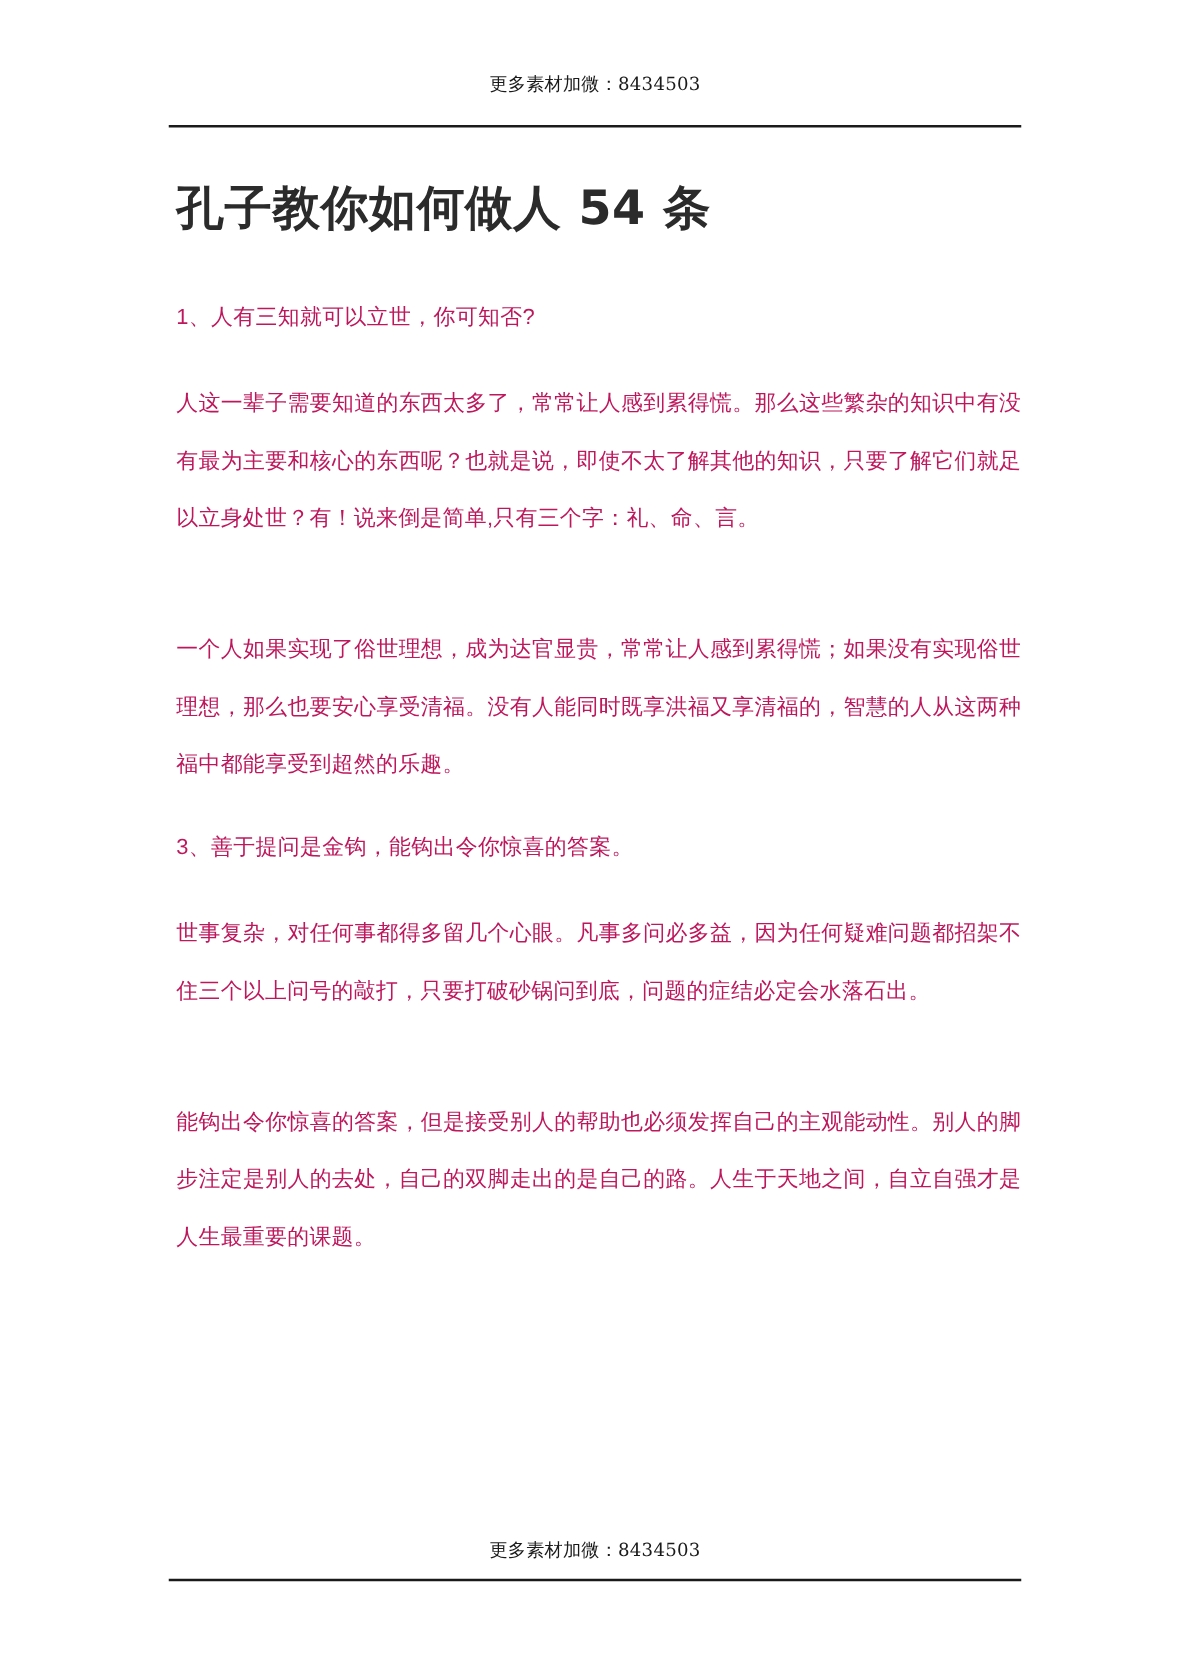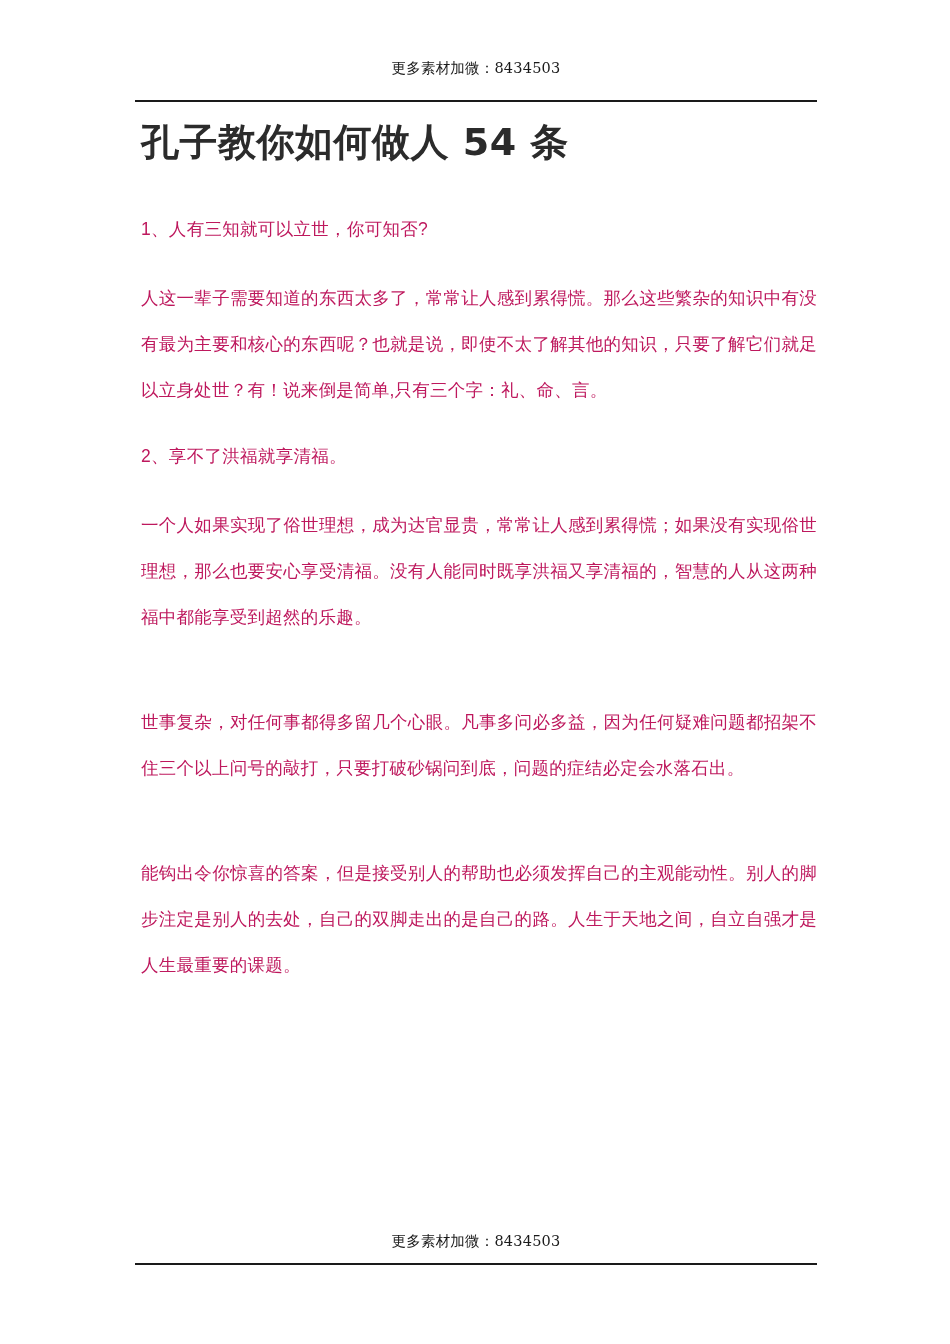--- a/index.html
+++ b/index.html
@@ -61,21 +61,21 @@
     line-height: 20px;
     color: #1a1a1a;
     letter-spacing: 0.2px;
     white-space: nowrap;
   }
 
   
   .content {
     position: absolute;
     left: 141px;
-    top: 114px;
+    top: 138px;
     width: 676px;
   }
 
   .doc-title {
     margin: 0;
     padding: 0;
     font-family: "DejaVu Sans", "Liberation Sans", sans-serif;
     font-weight: 700;
     font-size: 38px;
     line-height: 56px;
@@ -130,28 +130,28 @@
 
     <div class="section">
       <p class="item-heading">1、人有三知就可以立世，你可知否?</p>
       <div class="gap-head-para"></div>
       <p class="body-para">人这一辈子需要知道的东西太多了，常常让人感到累得慌。那么这些繁杂的知识中有没有最为主要和核心的东西呢？也就是说，即使不太了解其他的知识，只要了解它们就足以立身处世？有！说来倒是简单,只有三个字：礼、命、言。</p>
     </div>
 
     <div class="gap-para-head"></div>
 
     <div class="section">
-      <p class="item-heading">2、享不了洪福就享清福。</p>
       <div class="gap-head-para"></div>
       <p class="body-para">一个人如果实现了俗世理想，成为达官显贵，常常让人感到累得慌；如果没有实现俗世理想，那么也要安心享受清福。没有人能同时既享洪福又享清福的，智慧的人从这两种福中都能享受到超然的乐趣。</p>
     </div>
 
     <div class="gap-para-head"></div>
 
     <div class="section">
+      <p class="item-heading">3、善于提问是金钩，能钩出令你惊喜的答案。</p>
       <div class="gap-head-para"></div>
       <p class="body-para">世事复杂，对任何事都得多留几个心眼。凡事多问必多益，因为任何疑难问题都招架不住三个以上问号的敲打，只要打破砂锅问到底，问题的症结必定会水落石出。</p>
     </div>
 
     <div class="gap-para-head"></div>
 
     <div class="section">
       <div class="gap-head-para"></div>
       <p class="body-para">能钩出令你惊喜的答案，但是接受别人的帮助也必须发挥自己的主观能动性。别人的脚步注定是别人的去处，自己的双脚走出的是自己的路。人生于天地之间，自立自强才是人生最重要的课题。</p>
     </div>

